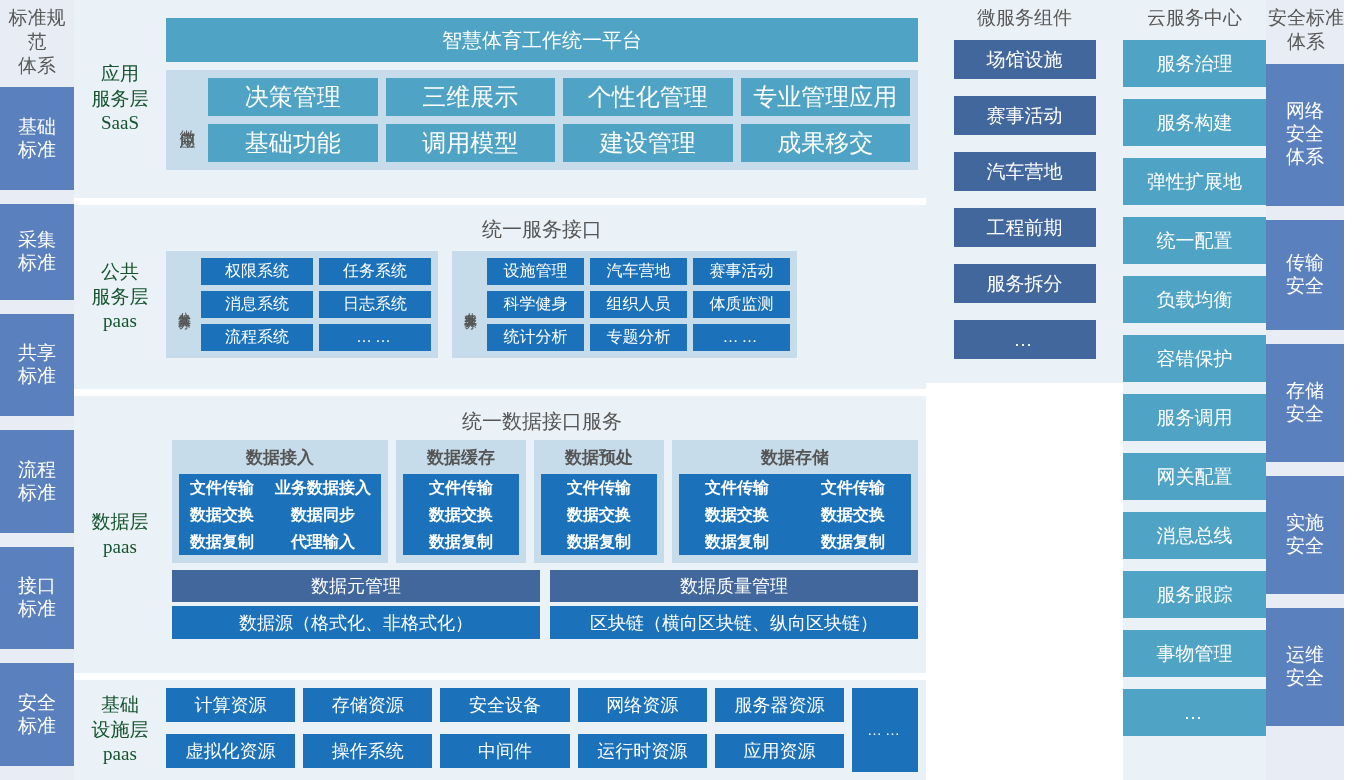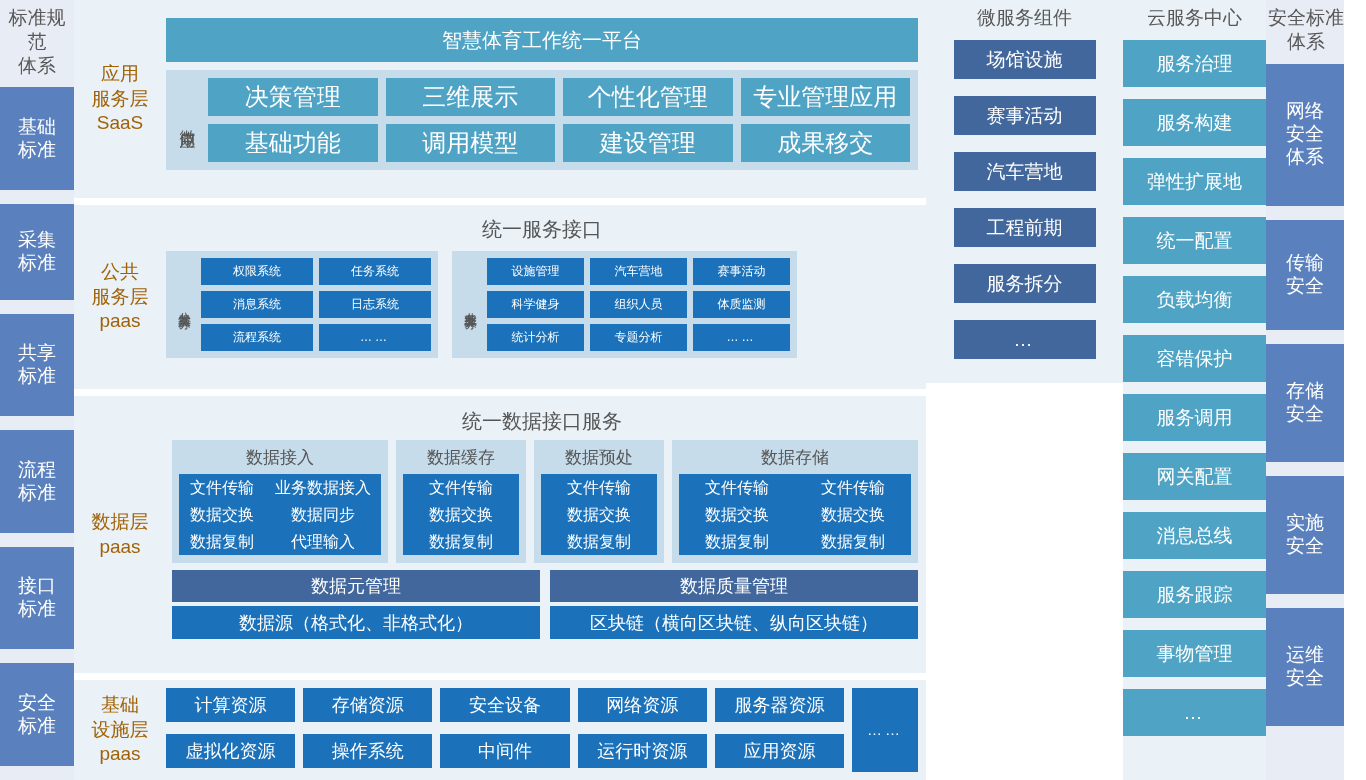--- a/index.html
+++ b/index.html
@@ -37,21 +37,21 @@
     margin-bottom: 14px; line-height: 1.2;
   }
 
   
   .col-center { width: 944px; display: flex; flex-direction: column; background:#fff; }
 
   .layer { display: flex; background: #EBF2F7; margin-bottom: 7px; }
   .layer-label {
     width: 92px; flex: none;
     display: flex; align-items: center; justify-content: center;
-    font-size: 19px; color: #a16207; text-align: center; line-height: 1.3;
+    font-size: 19px; color: #14532d; text-align: center; line-height: 1.3; font-family: Liberation Serif, serif;
   }
   .layer-body { flex: 1; padding: 8px 8px 10px 0; }
 
   
   .app-layer { height: 198px; }
   .platform-bar {
     height: 44px; font-size: 20px; margin: 10px 0 8px 0;
   }
   .app-inner { background: #C6DCEA; padding: 8px; display: flex; gap: 8px; }
   .vlabel {
@@ -63,29 +63,29 @@
   .vlabel-sm { font-size: 13px; letter-spacing: 1px; width: 22px; }
   .app-grid { flex: 1; display: grid; grid-template-columns: repeat(4, 1fr); gap: 8px; }
   .app-grid .blk { height: 38px; font-size: 24px; }
 
   
   .pub-layer { height: 185px; }
   .svc-bar { height: 34px; font-size: 20px; color: #555; display:flex; align-items:center; justify-content:center; }
   .pub-inner { display: flex; gap: 14px; margin-top: 4px; }
   .pub-group { background: #C6DCEA; padding: 7px; display: flex; gap: 6px; }
   .pub-grid { display: grid; gap: 6px; }
-  .pub-grid .blk { height: 27px; font-size: 12px; }
+  .pub-grid .blk { height: 27px; font-size: 16px; }
   .pub-g1 { grid-template-columns: repeat(2, 112px); }
   .pub-g2 { grid-template-columns: repeat(3, 97px); }
 
   
   .data-layer { height: 277px; }
   .data-bar { height: 34px; font-size: 20px; color: #555; display:flex; align-items:center; justify-content:center; }
   .data-cols { display: flex; gap: 8px; margin-top: 2px; padding-left: 6px; }
-  .data-col { background: #C6DCEA; padding: 6px 7px 8px 7px; }
+  .data-col { background: #C6DCEA; padding: 6px 7px 8px 7px; font-weight: bold; }
   .data-col-title { font-size: 17px; color: #555; text-align: center; margin-bottom: 5px; }
   .data-grid { display: grid; }
   .data-grid .blk { height: 27px; font-size: 16px; }
   .dc-1 { grid-template-columns: 86px 116px; }
   .dc-2 { grid-template-columns: 116px; }
   .dc-3 { grid-template-columns: 116px; }
   .dc-4 { grid-template-columns: repeat(2, 116px); }
   .mgmt-row { display: flex; gap: 10px; margin-top: 7px; padding-left: 6px; }
   .mgmt-col { flex: 1; }
   .mgmt-top { height: 32px; font-size: 18px; }

